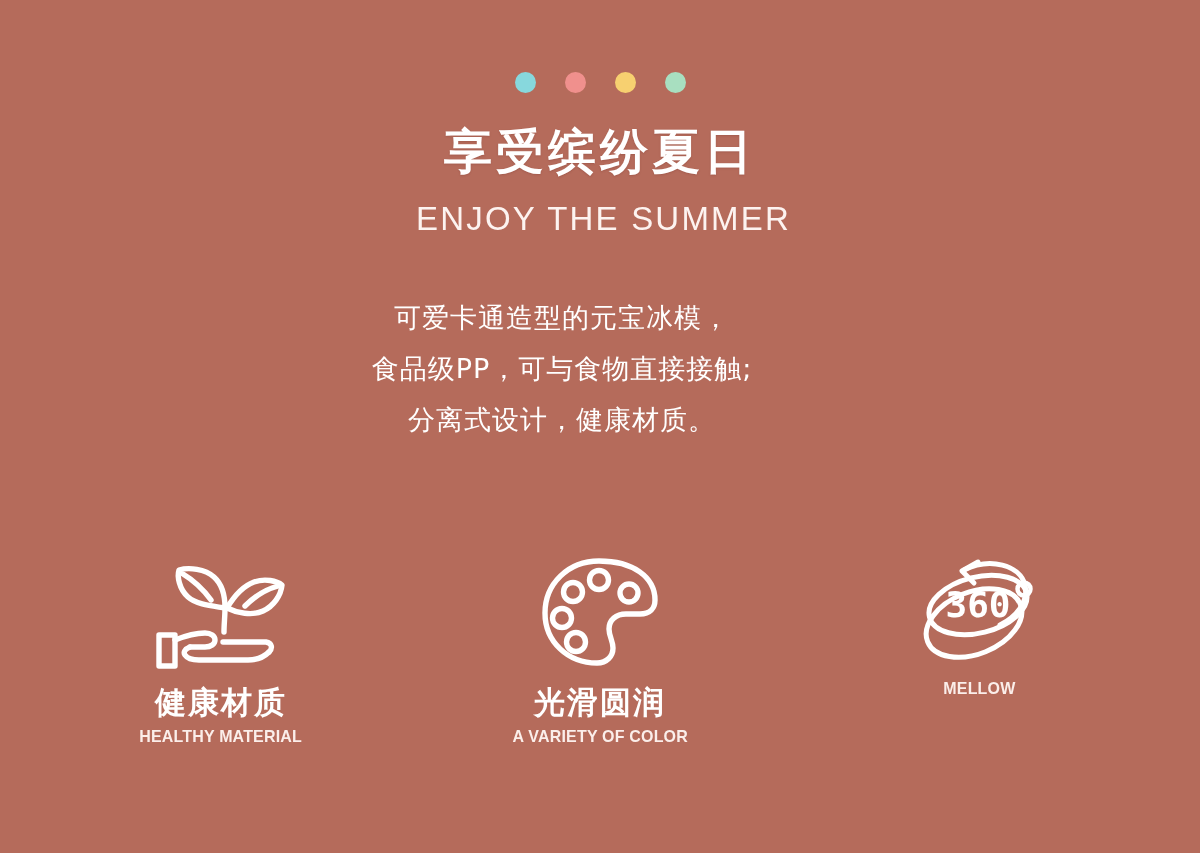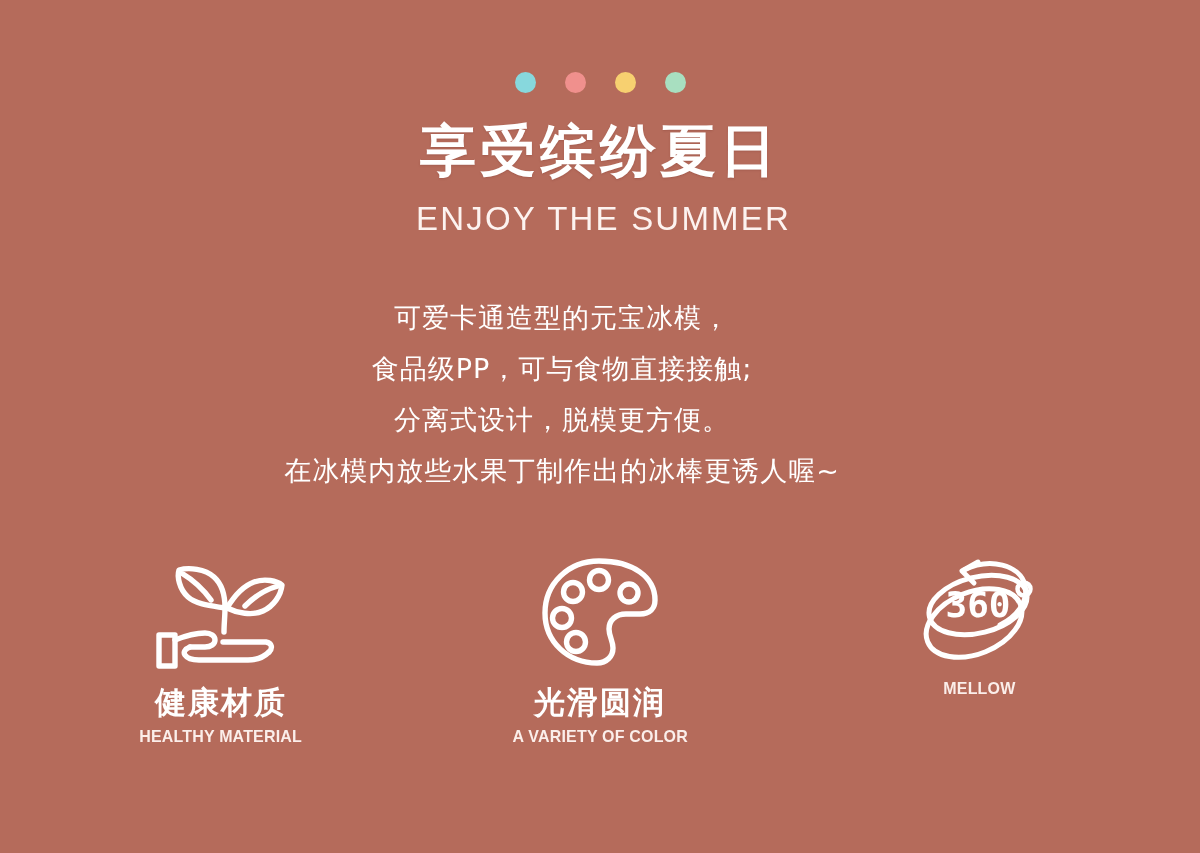--- a/index.html
+++ b/index.html
@@ -45,21 +45,21 @@
 
   
   .headline-block {
     position: absolute;
     top: 110px;
     left: 0;
     width: 1200px;
     text-align: center;
   }
   .headline-cn {
-    font-size: 56px;
+    font-size: 48px;
     line-height: 82px;
     font-weight: 700;
     letter-spacing: 4px;
     color: #ffffff;
     margin: 0;
     font-family: "DejaVu Sans", "Liberation Sans", sans-serif;
     text-shadow: 0 1px 2px rgba(120,55,45,0.28);
   }
   .headline-en {
     font-size: 33px;
@@ -152,22 +152,21 @@
   </div>
 
   <div class="headline-block">
     <h1 class="headline-cn">享受缤纷夏日</h1>
     <div class="headline-en">ENJOY THE SUMMER</div>
   </div>
 
   <div class="desc">
     <p class="desc-line">可爱卡通造型的元宝冰模，</p>
     <p class="desc-line">食品级PP，可与食物直接接触;</p>
-    <p class="desc-line">分离式设计，脱模更方便。</p>
-    <p class="desc-line">在冰模内放些水果丁制作出的冰棒更诱人喔~</p>
+    <p class="desc-line">分离式设计，健康材质。</p>
   </div>
 
   <div class="features">
 
     <div class="feature">
       <div class="feature-icon">
         <svg width="136" height="112" viewBox="0 0 136 112" fill="none" stroke="#ffffff" stroke-width="5.4" stroke-linecap="round" stroke-linejoin="round">
 
           <path d="M72 52 C60 50 44 49 35 41 C26 33 24 20 26 14 C36 11 52 13 61 21 C70 29 72 42 72 52 Z"></path>
           <path d="M30 18 C40 24 50 33 58 44"></path>

